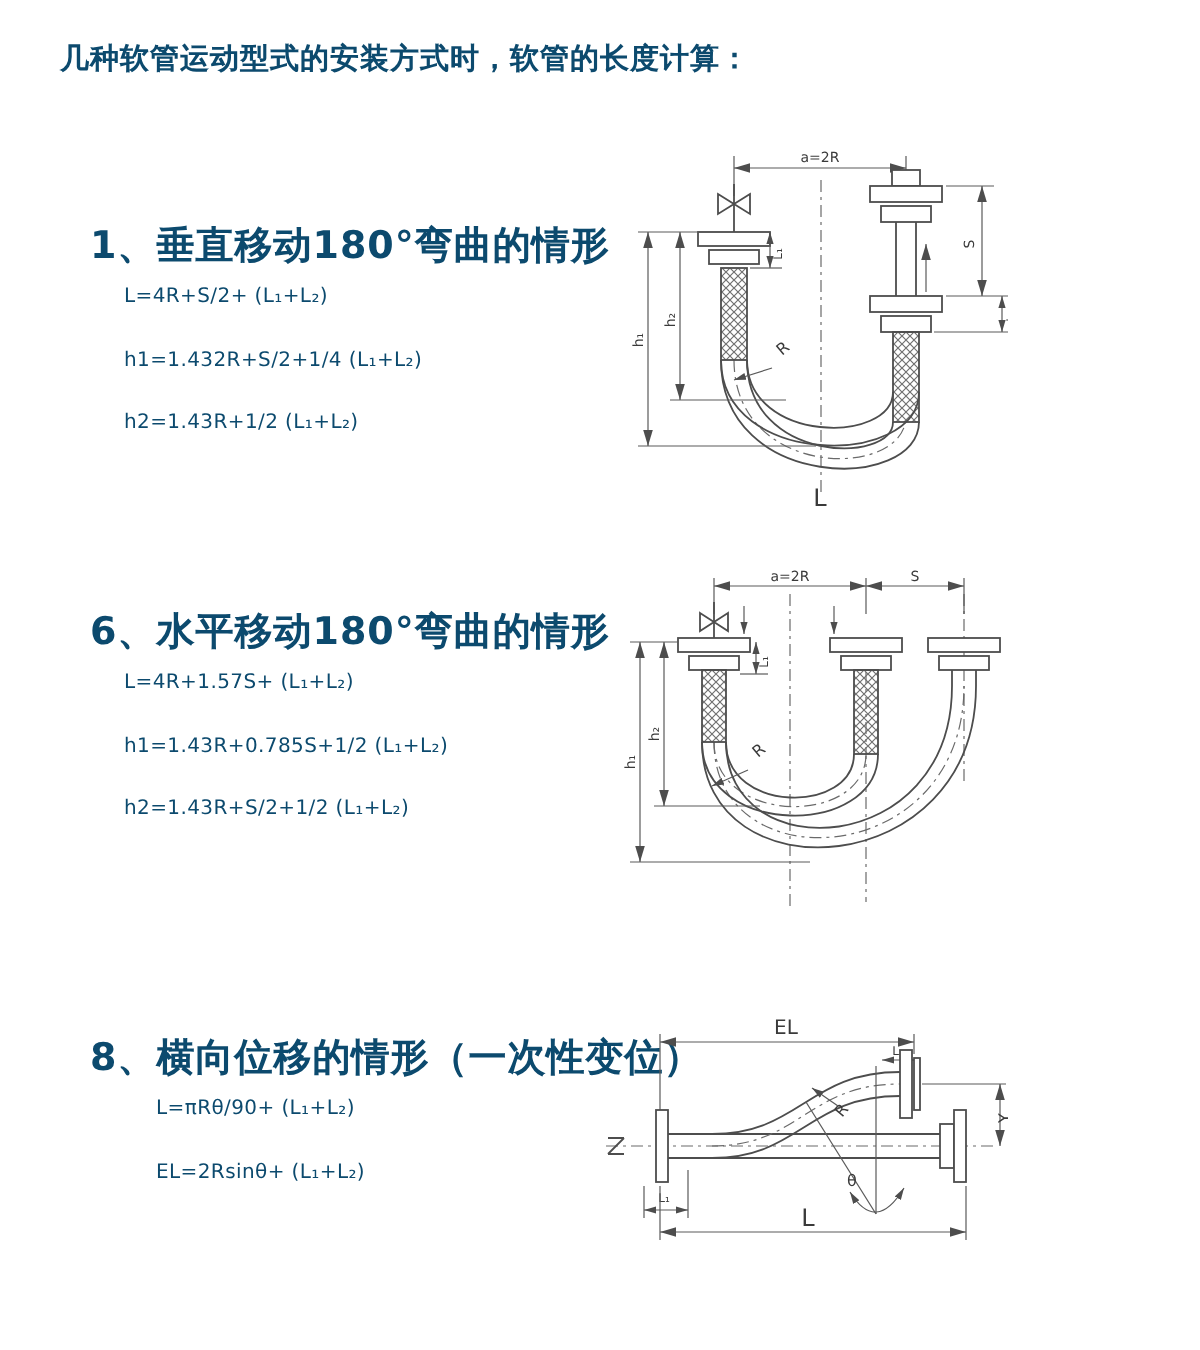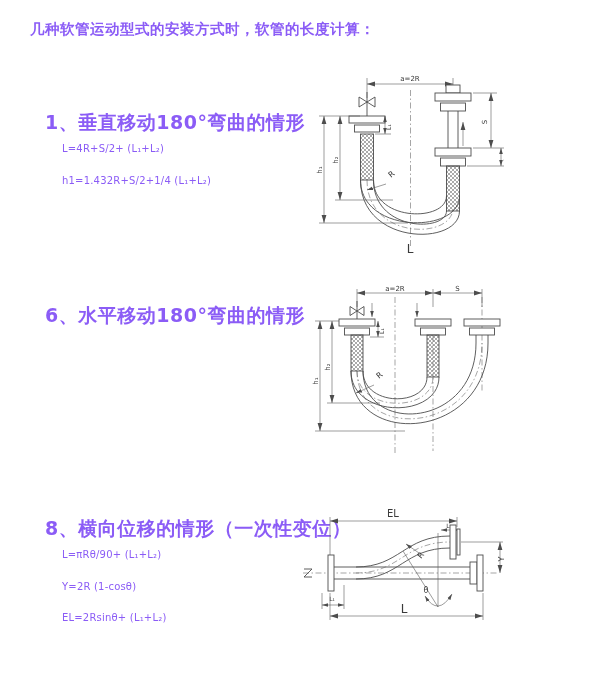--- a/index.html
+++ b/index.html
@@ -1,18 +1,18 @@
 <!DOCTYPE html>
 <html><head>
 <meta charset="utf-8">
 <style>
   html,body{margin:0;padding:0;background:#ffffff;}
   .page{
     position:relative;width:504px;height:675px;background:#ffffff;overflow:hidden;
-    font-family:"DejaVu Sans","Liberation Sans",sans-serif;color:#8b5cf6;
+    font-family:"DejaVu Sans","Liberation Sans",sans-serif;color:#0c4a6e;
   }
   .title{position:absolute;left:30px;top:20px;font-size:14.5px;font-weight:bold;letter-spacing:0.5px;white-space:nowrap;}
   .sec{position:absolute;}
   .sec-heading{font-size:19px;font-weight:bold;white-space:nowrap;letter-spacing:0.5px;}
   .formulas{position:absolute;white-space:nowrap;}
   .formula{font-size:10px;font-weight:normal;height:31.5px;line-height:31.5px;letter-spacing:0.2px;}
   .diag{position:absolute;}
   svg{display:block;}
   svg .ln{stroke:#4d4d4d;stroke-width:0.9;fill:none;}
   svg .thin{stroke:#5a5a5a;stroke-width:0.6;fill:none;}
@@ -27,32 +27,37 @@
 <div class="page">
 
   <div class="title">几种软管运动型式的安装方式时，软管的长度计算：</div>
 
   <div class="sec" style="left:45px;top:110px;">
     <div class="sec-heading">1、垂直移动180°弯曲的情形</div>
   </div>
   <div class="formulas" style="left:62px;top:133px;">
     <div class="formula">L=4R+S/2+ (L₁+L₂)</div>
     <div class="formula">h1=1.432R+S/2+1/4 (L₁+L₂)</div>
+    <div class="formula">h2=1.43R+1/2 (L₁+L₂)</div>
   </div>
 
   <div class="sec" style="left:45px;top:303px;">
     <div class="sec-heading">6、水平移动180°弯曲的情形</div>
   </div>
+  <div class="formulas" style="left:62px;top:326px;">
+    <div class="formula">L=4R+1.57S+ (L₁+L₂)</div>
+    <div class="formula">h1=1.43R+0.785S+1/2 (L₁+L₂)</div>
+    <div class="formula">h2=1.43R+S/2+1/2 (L₁+L₂)</div>
+  </div>
 
   <div class="sec" style="left:45px;top:516px;">
     <div class="sec-heading">8、横向位移的情形（一次性变位）</div>
   </div>
-  <div class="formulas" style="left:62px;top:539px;">
+  <div class="formulas" style="left:78px;top:539px;">
     <div class="formula">L=πRθ/90+ (L₁+L₂)</div>
-    <div class="formula">Y=2R (1-cosθ)</div>
     <div class="formula">EL=2Rsinθ+ (L₁+L₂)</div>
   </div>
 
   <div class="diag" style="left:315px;top:68px;">
     <svg width="285" height="198" viewBox="0 0 285 198">
       <defs>
         <marker id="ar1" markerWidth="9" markerHeight="8" refX="8" refY="4" orient="auto-start-reverse" markerUnits="userSpaceOnUse">
           <path d="M8,4 L0,1.6 L0,6.4 Z" fill="#4d4d4d"></path>
         </marker>
         <marker id="ar1s" markerWidth="6" markerHeight="6" refX="6" refY="3" orient="auto-start-reverse" markerUnits="userSpaceOnUse">

